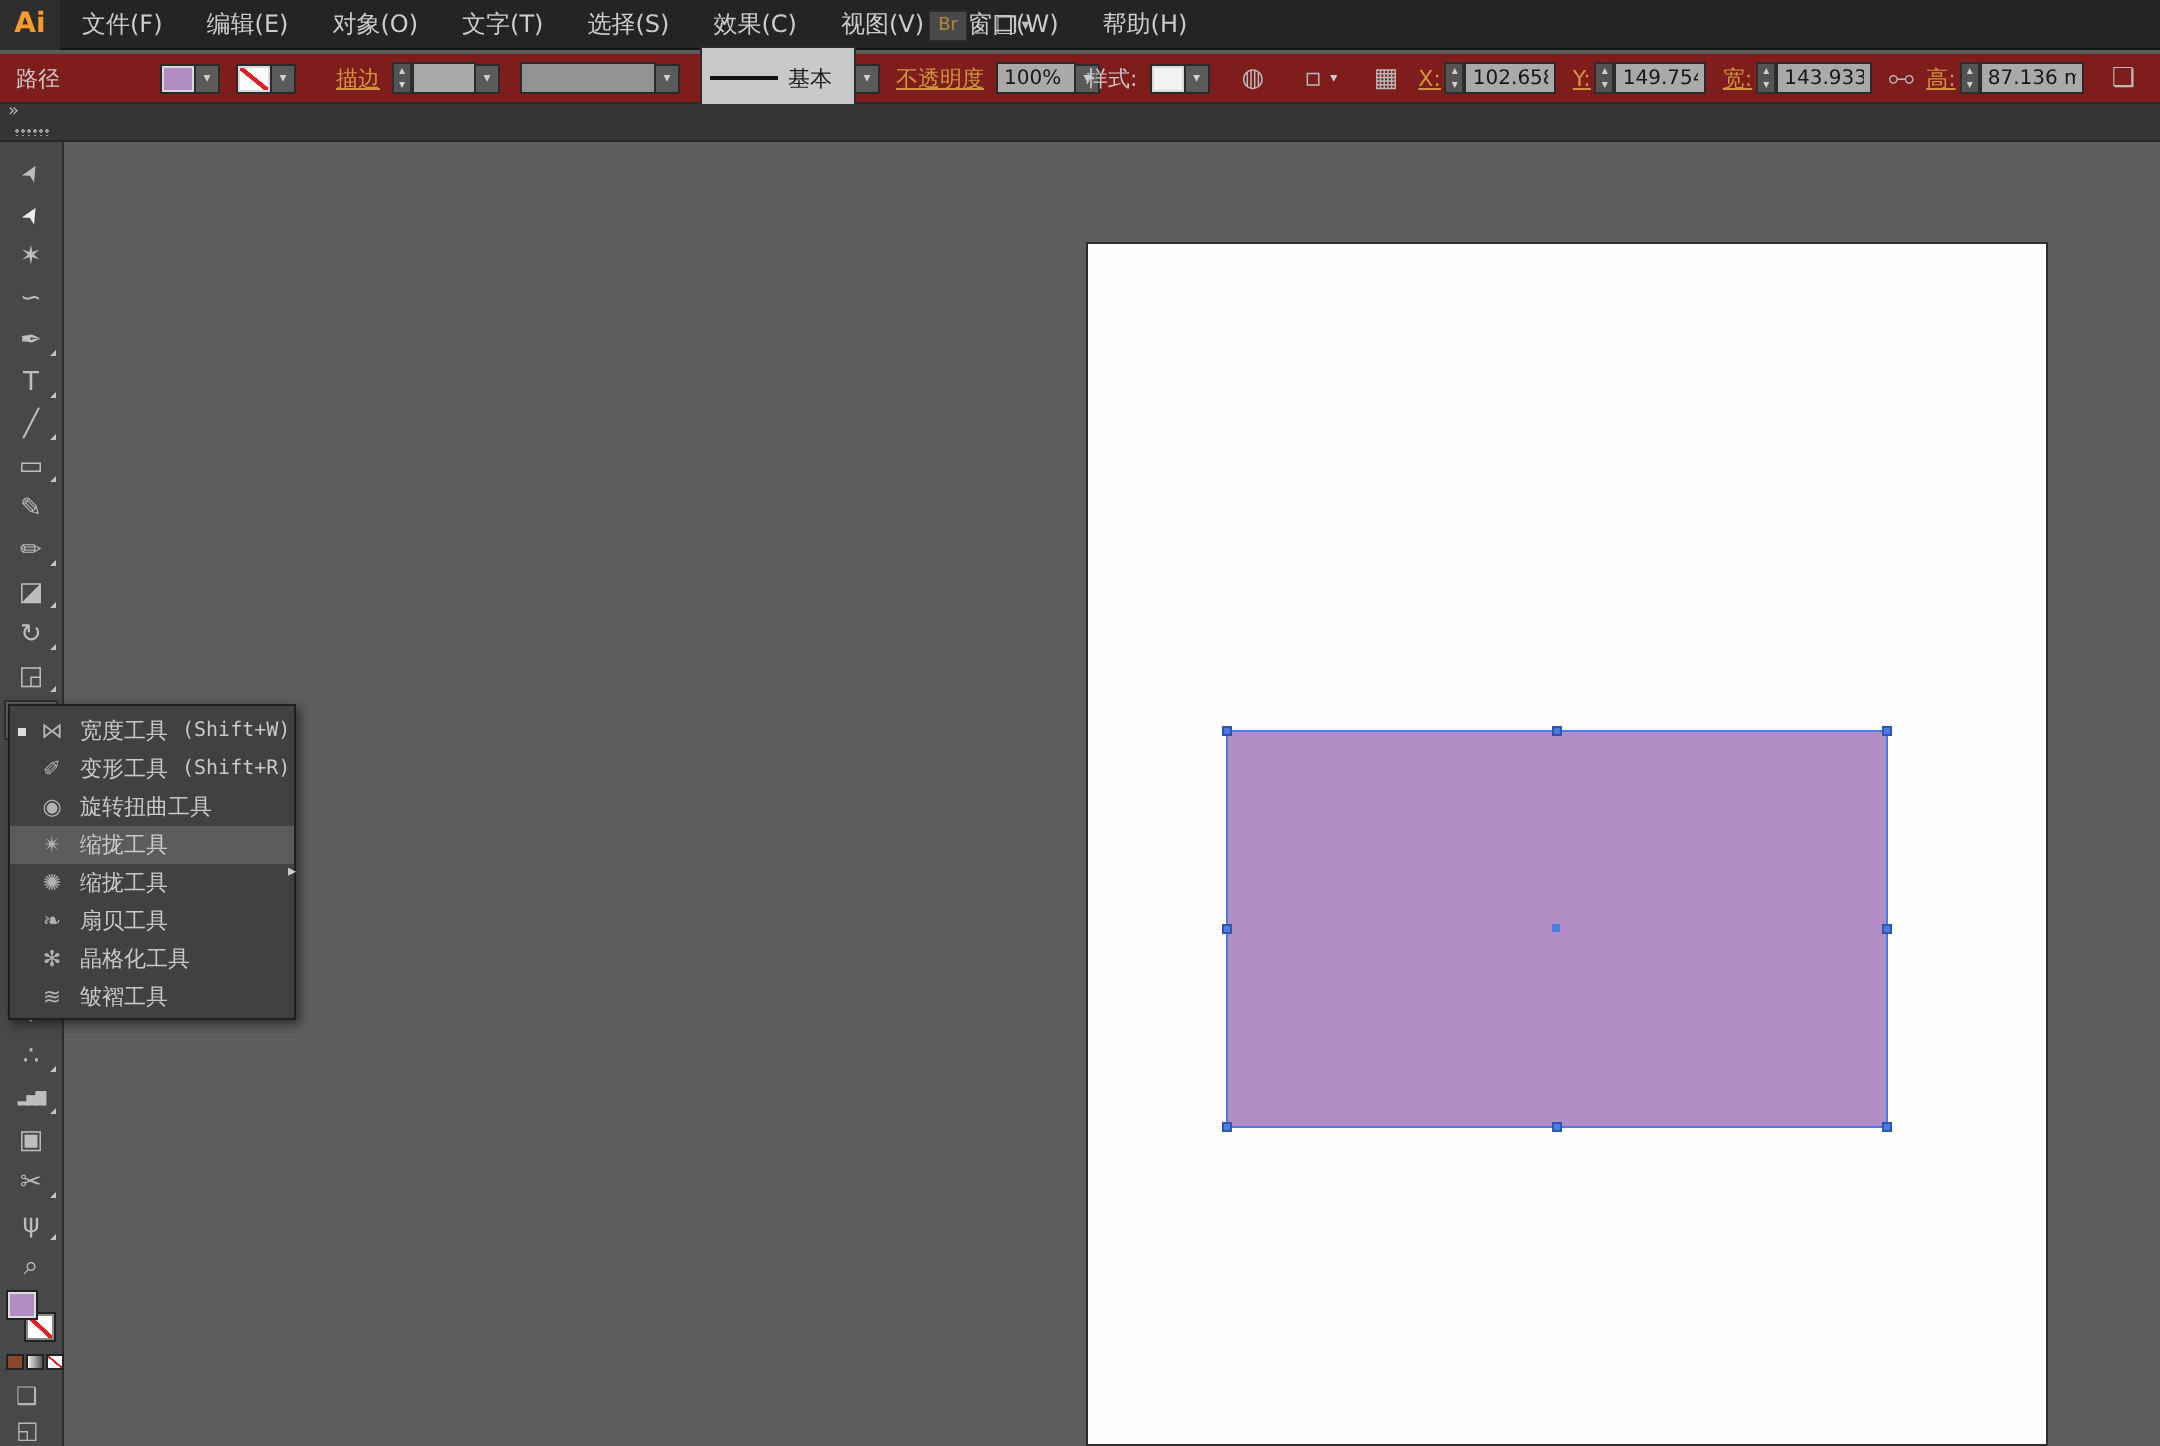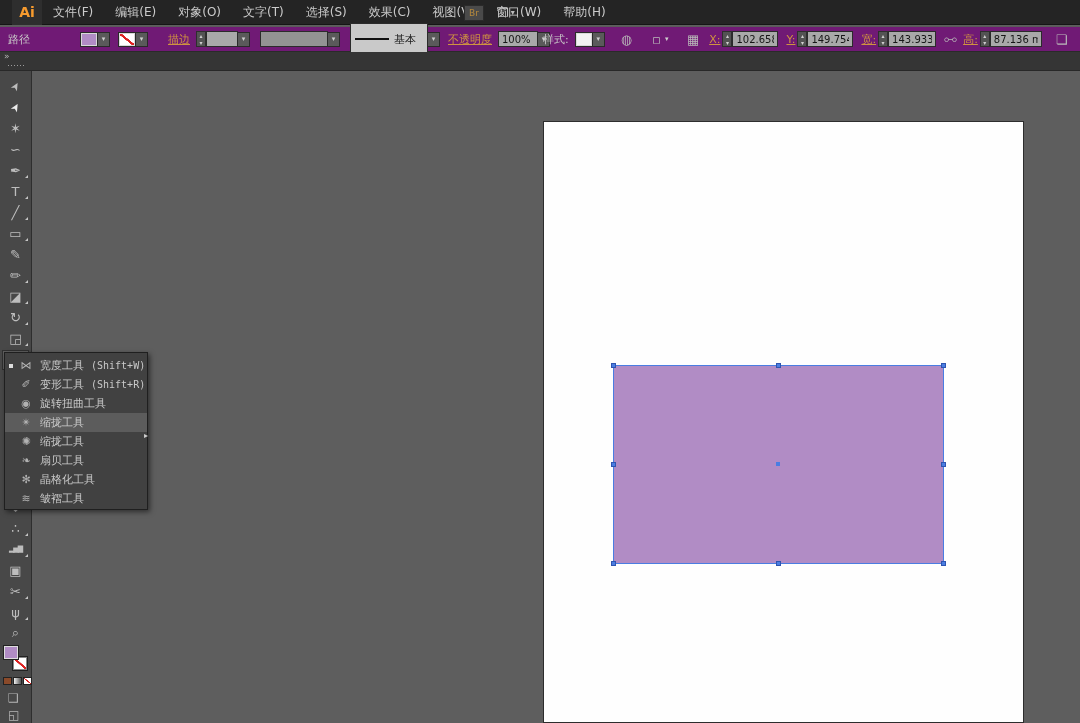--- a/index.html
+++ b/index.html
@@ -2,34 +2,34 @@
 <html><head>
 <meta charset="utf-8">
 <style>
   * { margin:0; padding:0; box-sizing:border-box; }
   html,body { width:1080px; height:723px; overflow:hidden; background:#5e5e5e;
     font-family:"DejaVu Sans","Liberation Sans",sans-serif; }
   #root { position:relative; width:1080px; height:723px; }
 
   
   #menubar { position:absolute; left:0; top:0; width:1080px; height:25px;
-    background:#242424; border-bottom:1px solid #151515; display:flex; align-items:center;padding-left:12px; }
+    background:#242424; border-bottom:1px solid #151515; display:flex; align-items:center; }
   #ai-logo { width:30px; height:25px; display:flex; align-items:center; justify-content:center;
     color:#f79b2e; font-weight:bold; font-size:14px; background:#2e2e2e; }
   .menu-item { color:#cbcbcb; font-size:12px; padding:0 11px; height:25px;
     display:flex; align-items:center; cursor:default; }
   #mb-right { position:absolute; left:464px; top:0; height:25px; display:flex; align-items:center; gap:14px; }
   #bridge-btn { width:20px; height:16px; background:#4a4a4a; border:1px solid #2a2a2a;
     color:#b5893c; font-size:9px; display:flex; align-items:center; justify-content:center; }
   #workspace-btn { color:#c5c5c5; font-size:12px; display:flex; align-items:center; gap:2px; }
   #workspace-btn .dd { font-size:8px; color:#bbb; }
 
   
   #controlbar { position:absolute; left:0; top:26px; width:1080px; height:26px;
-    background:#701a75; border-top:1px solid #5a5a5a; border-bottom:1px solid #2a2a2a; }
+    background:#7f1d1d; border-top:1px solid #5a5a5a; border-bottom:1px solid #2a2a2a; }
   .cb-left { position:absolute; left:8px; top:0; height:24px; display:flex; align-items:center; }
   .cb-right { position:absolute; left:543px; top:0; height:24px; display:flex; align-items:center; }
   .cb-label { color:#c9c9c9; font-size:11px; }
   .cb-link { color:#cf9440; font-size:11px; text-decoration:underline; cursor:pointer; }
   .swatch { width:18px; height:15px; border:1px solid #2a2a2a; box-shadow:inset 0 0 0 1px #d9d9d9; }
   .swatch.fill-purple { background:#b18cc5; }
   .swatch.none, .mini.none { background:
     linear-gradient(to top right, #fff 44%, #d22 45%, #d22 55%, #fff 56%); }
   .swatch.white { background:#f2f2f2; }
   .dd-btn { width:12px; height:15px; background:#5a5a5a; border:1px solid #2a2a2a; border-left:none;

